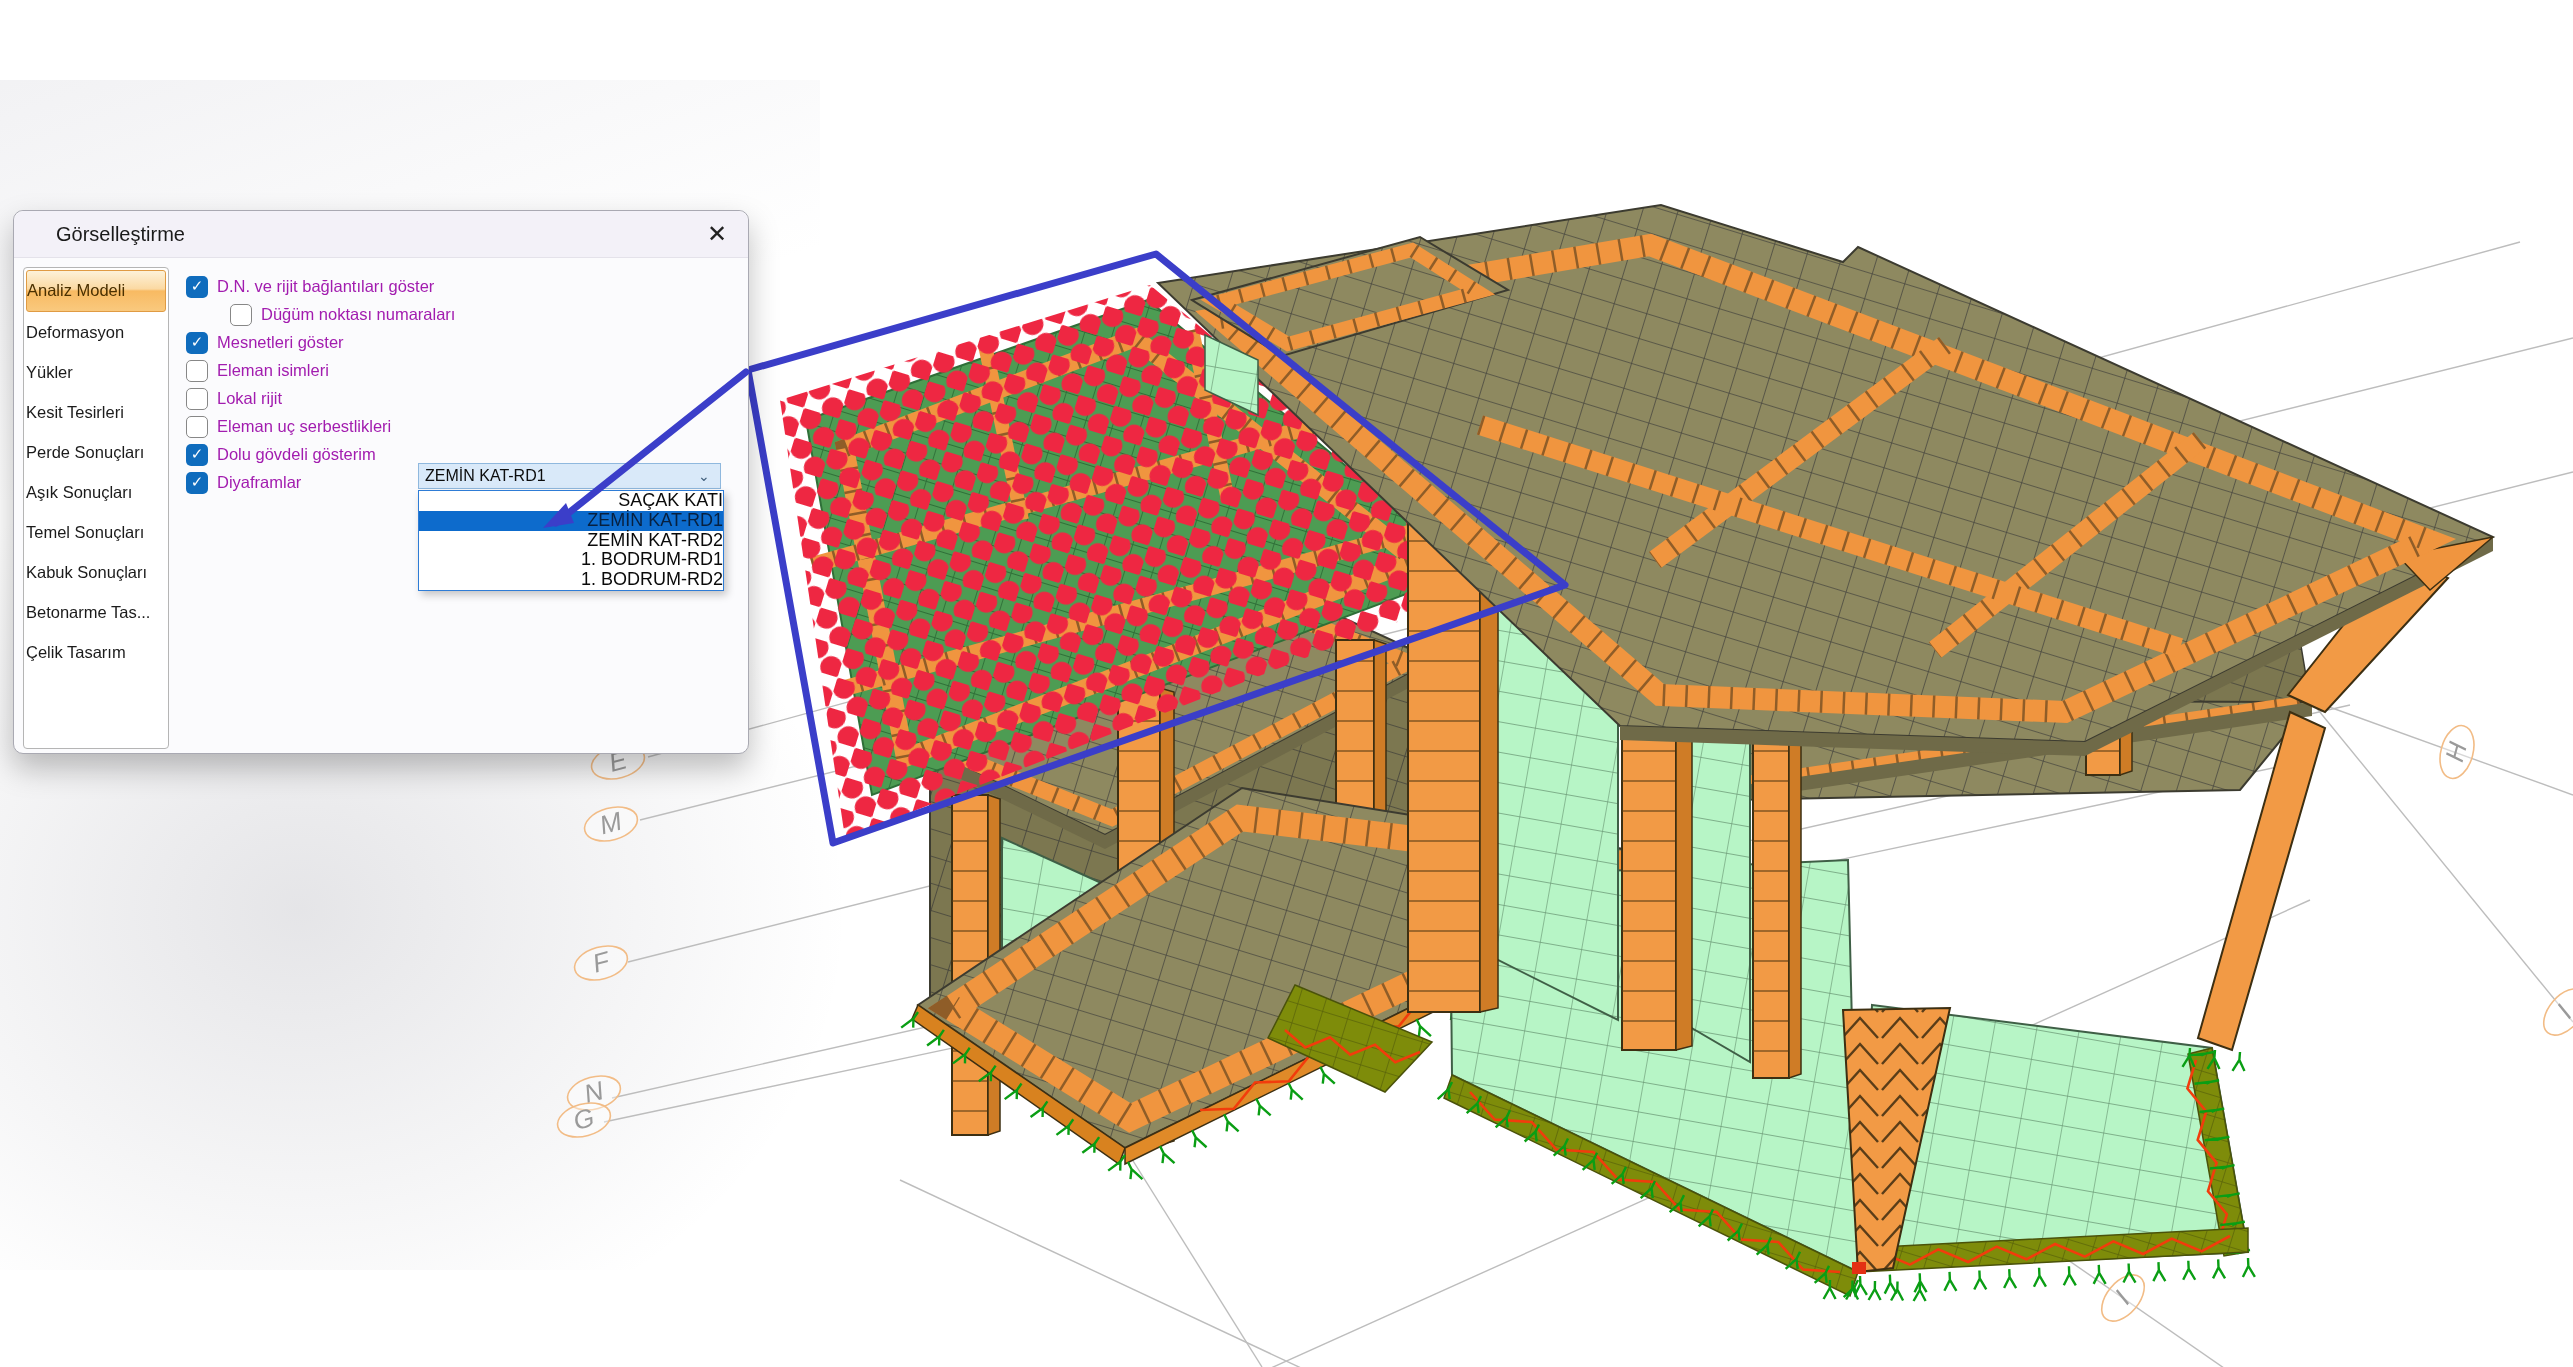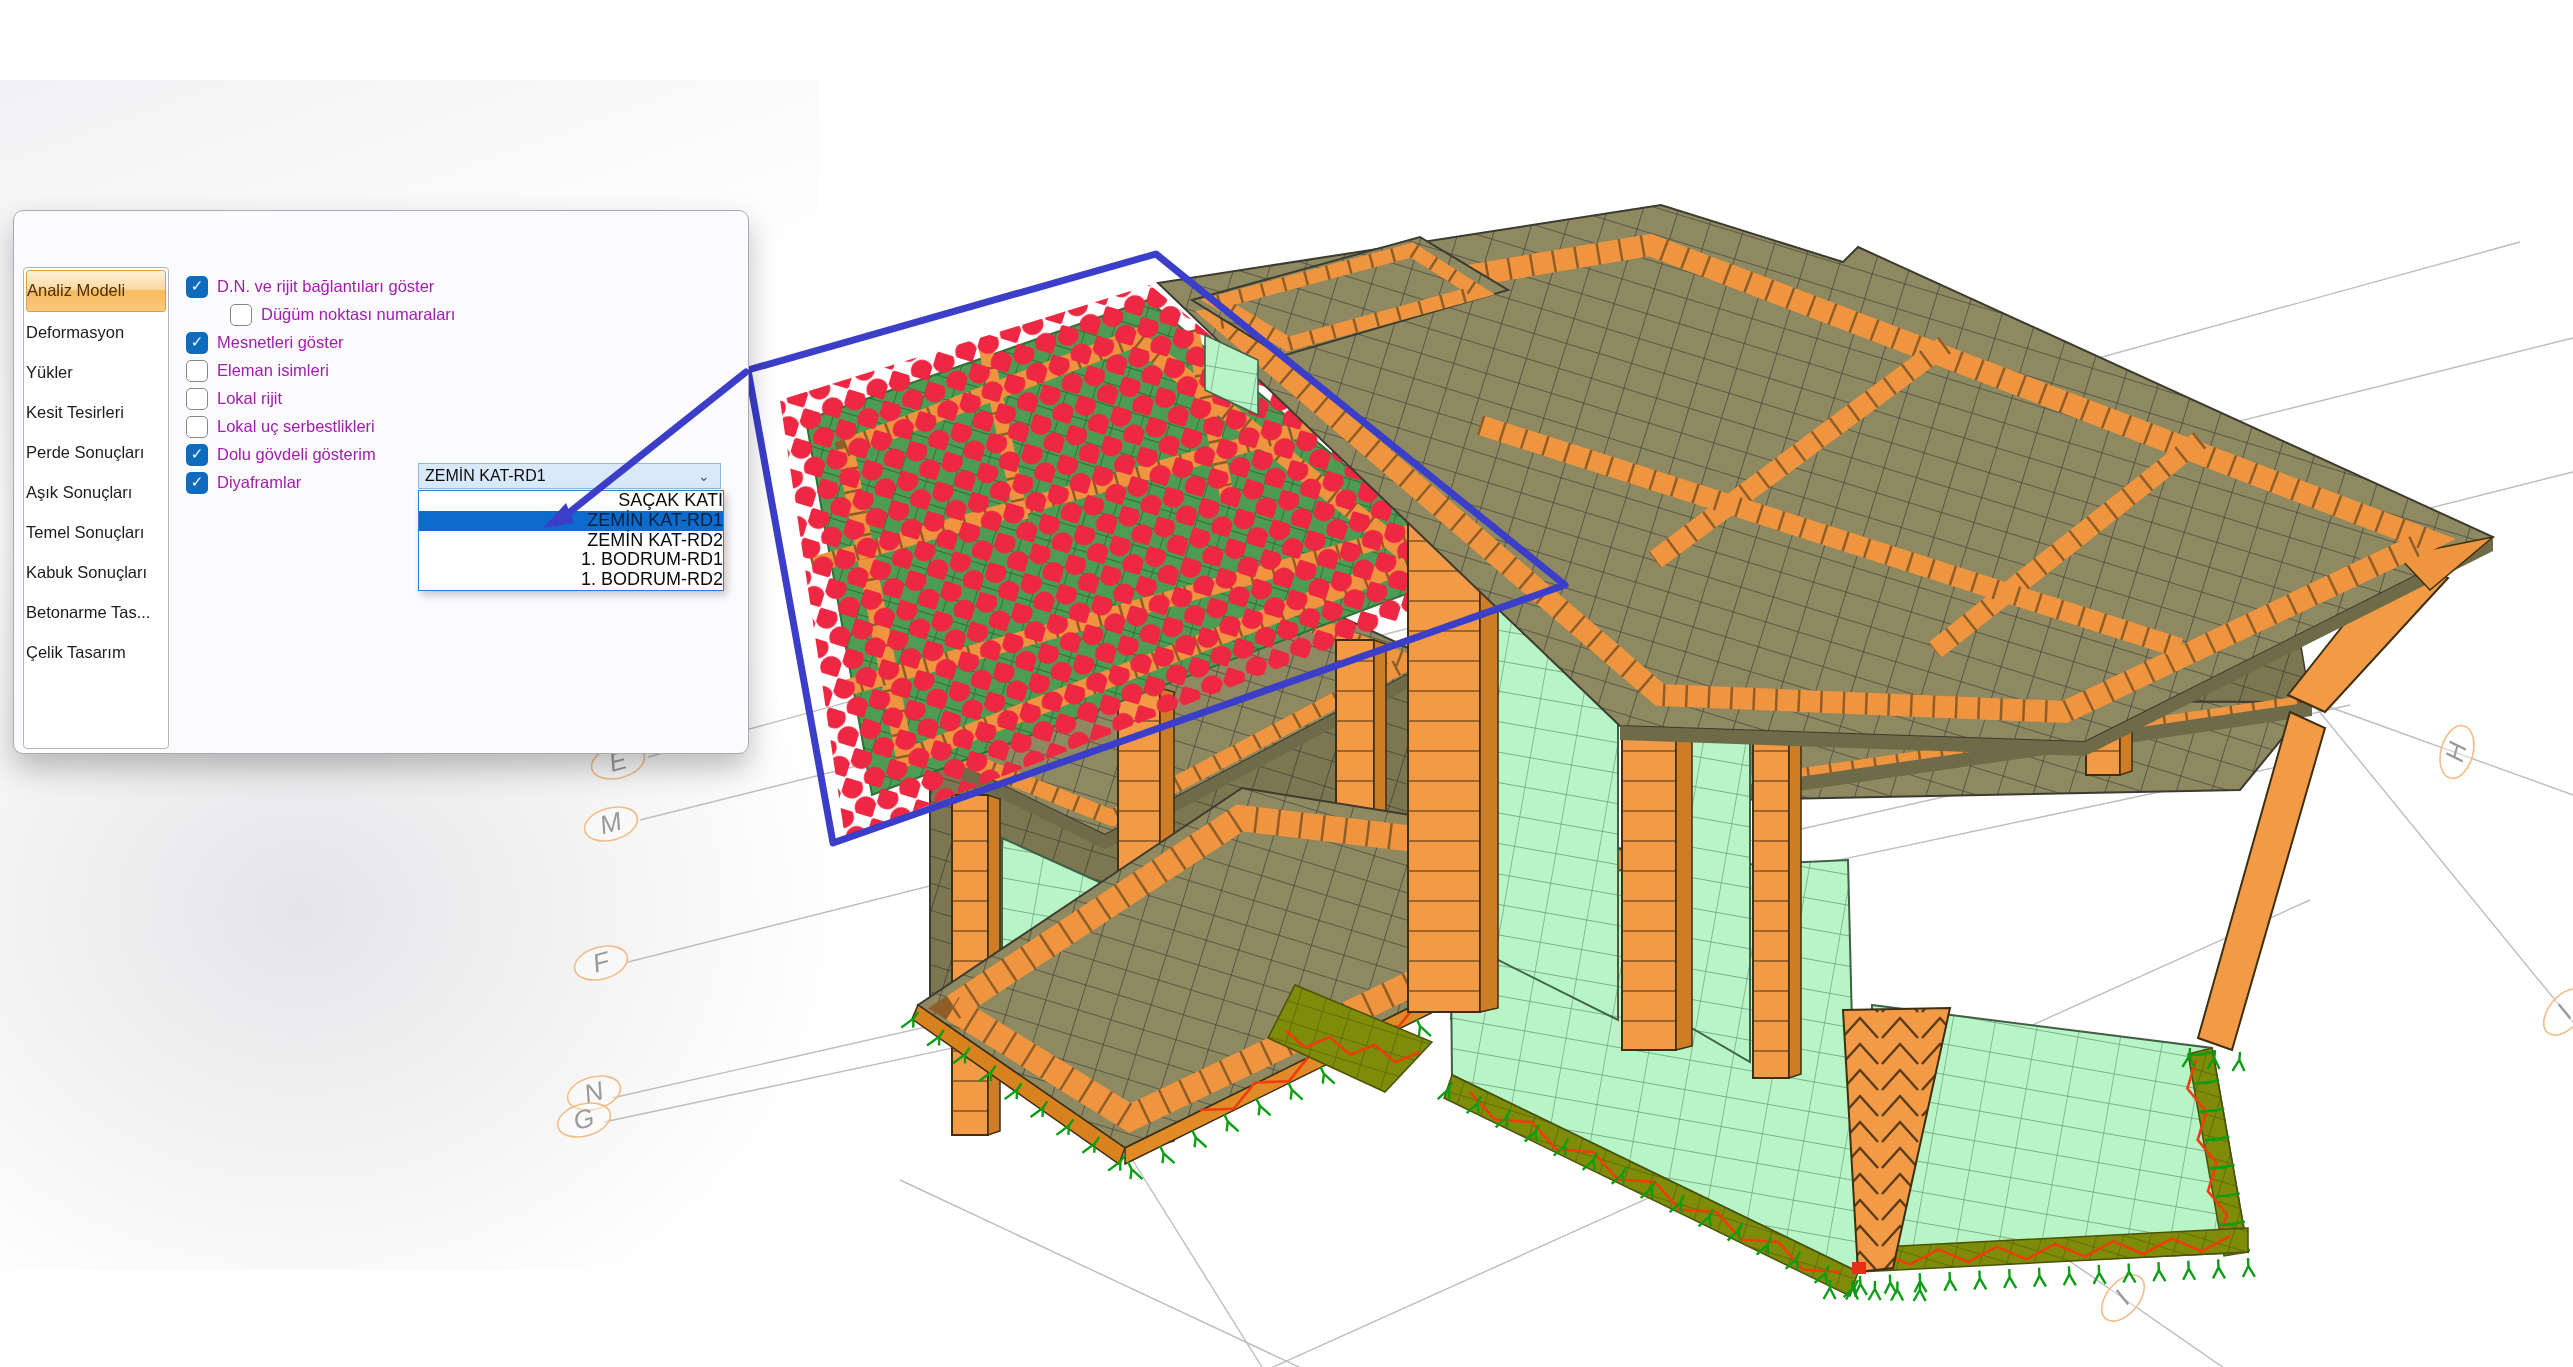--- a/index.html
+++ b/index.html
@@ -294,20 +294,24 @@
       <path d="M1480 425 L2180 648" stroke="#f0953f" stroke-width="20" fill="none"></path>
       <path d="M1480 425 L2180 648" stroke="#3f3016" stroke-width="20" fill="none" stroke-dasharray="2.5 20" opacity="0.55"></path>
       <polygon points="1192,300 1420,237 1508,290 1282,356" fill="url(#km)" stroke="#3c3b30" stroke-width="2"></polygon>
       <path d="M1218 302 L1412 250 L1478 292 L1288 344 Z" stroke="#f0953f" stroke-width="14" fill="none"></path>
       <path d="M1218 302 L1412 250 L1478 292 L1288 344 Z" stroke="#3f3016" stroke-width="14" fill="none" stroke-dasharray="2.5 20" opacity="0.55"></path>
       <polygon points="1205,335 1258,360 1258,415 1205,390" fill="url(#mm)" stroke="#3f5f46" stroke-width="1.5"></polygon>
       <polygon points="748,370 1156,254 1565,585 833,843" fill="none" stroke="#3b3ec9" stroke-width="7" stroke-linejoin="round"></polygon>
     </svg>
 
   <div class="dialog">
+    <div class="titlebar">
+      <span class="ttl">Görselleştirme</span>
+      <span class="close">✕</span>
+    </div>
     <ul class="tabs" id="tabs">
         <li class="sel">Analiz Modeli</li>
         <li class="">Deformasyon</li>
         <li class="">Yükler</li>
         <li class="">Kesit Tesirleri</li>
         <li class="">Perde Sonuçları</li>
         <li class="">Aşık Sonuçları</li>
         <li class="">Temel Sonuçları</li>
         <li class="">Kabuk Sonuçları</li>
         <li class="">Betonarme Tas...</li>
@@ -329,21 +333,21 @@
         <div class="crow">
           <span class="cb"></span>
           <span class="clbl">Eleman isimleri</span>
         </div>
         <div class="crow">
           <span class="cb"></span>
           <span class="clbl">Lokal rijit</span>
         </div>
         <div class="crow">
           <span class="cb"></span>
-          <span class="clbl">Lokal uç serbestlikleri</span>
+          <span class="clbl">Eleman uç serbestlikleri</span>
         </div>
         <div class="crow">
           <span class="cb on">✓</span>
           <span class="clbl">Dolu gövdeli gösterim</span>
         </div>
         <div class="crow">
           <span class="cb on">✓</span>
           <span class="clbl">Diyaframlar</span>
         </div>
       </div>

